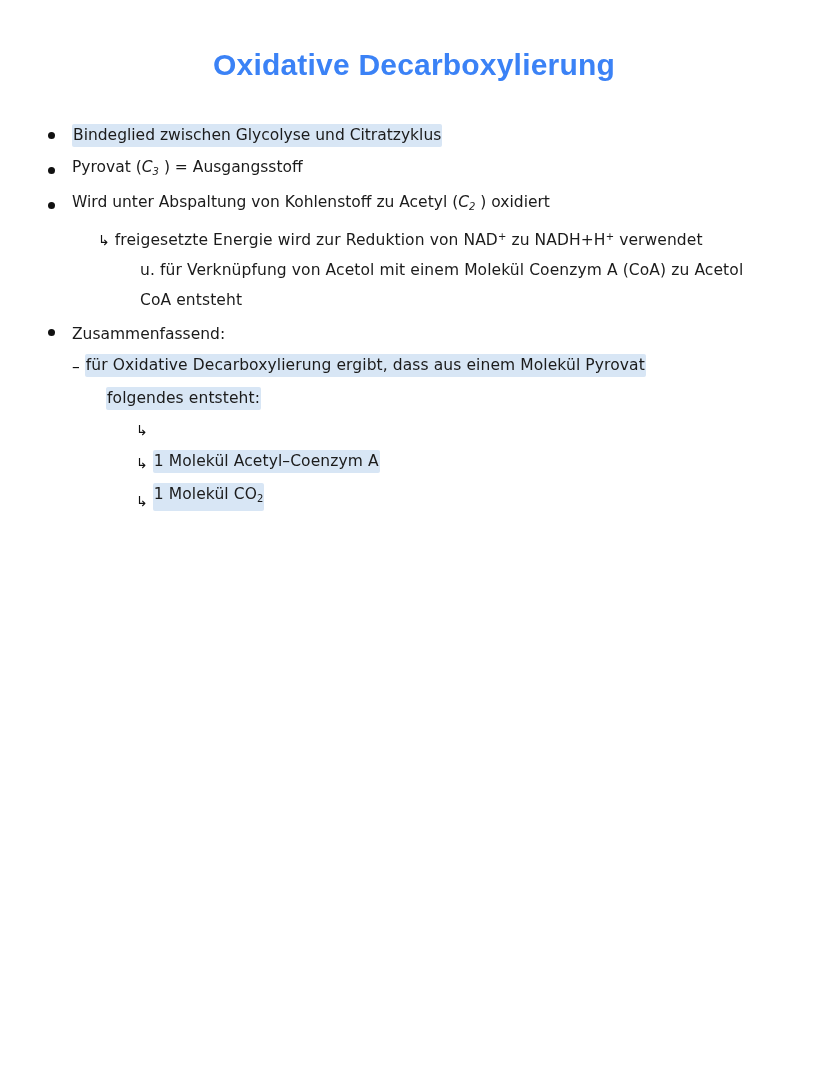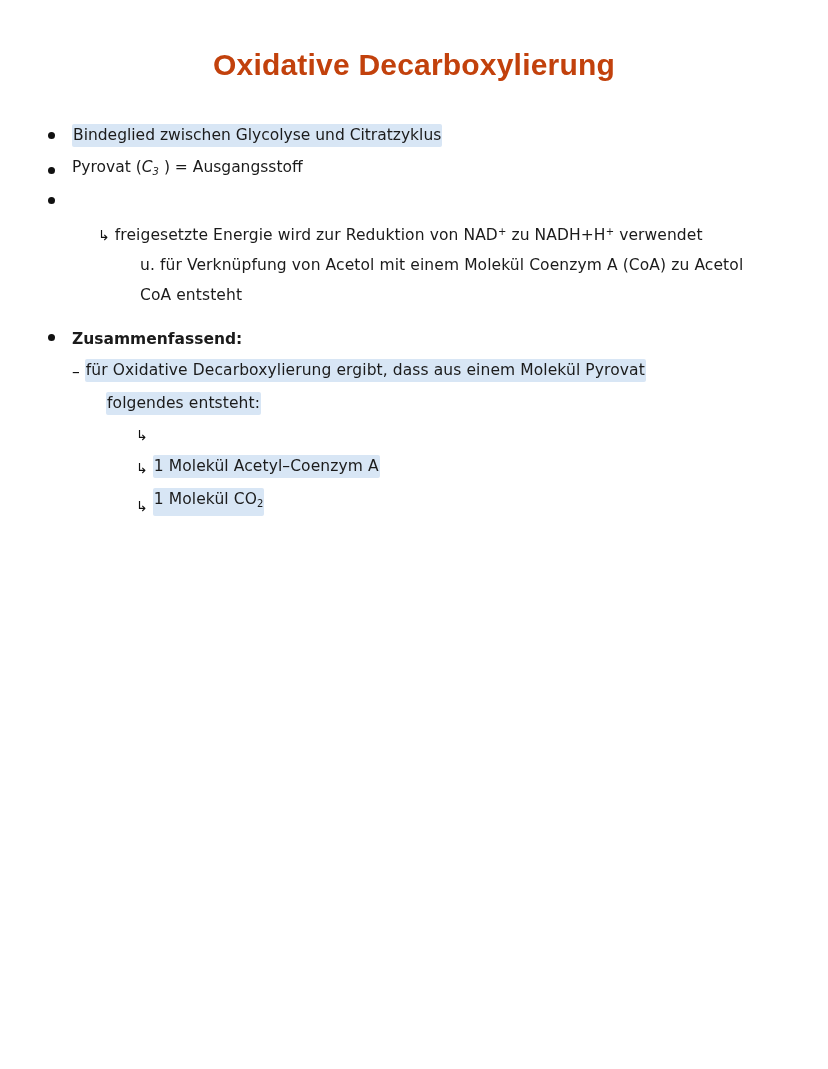--- a/index.html
+++ b/index.html
@@ -21,21 +21,21 @@
     box-sizing: border-box;
     padding: 40px 44px 0 44px;
     position: relative;
   }
   .doc-title {
     text-align: center;
     font-family: "Liberation Sans", sans-serif;
     font-weight: bold;
     font-size: 30px;
     letter-spacing: 0.2px;
-    color: #c2410c;
+    color: #3b82f6;
     margin: 8px 0 0 0;
     padding: 0;
   }
   .body-block {
     margin-top: 42px;
     font-size: 15.5px;
     line-height: 1.0;
     color: #1b1b1b;
   }
   .line {
@@ -115,36 +115,37 @@
       <span class="txt hl">Bindeglied zwischen Glycolyse und Citratzyklus</span>
     </div>
 
     <div class="line">
       <span class="bullet"><span class="bullet-dot"></span></span>
       <span class="txt">Pyrovat (<span class="ital">C<sub>3</sub></span> ) = Ausgangsstoff</span>
     </div>
 
     <div class="line">
       <span class="bullet"><span class="bullet-dot"></span></span>
+      <span class="txt">Wird unter Abspaltung von Kohlenstoff zu Acetyl (<span class="ital">C<sub>2</sub></span> ) oxidiert</span>
     </div>
 
     <div class="line ind2">
       <span class="arrow">↳</span>
       <span class="txt spaced">freigesetzte Energie wird zur Reduktion von NAD<sup>+</sup> zu NADH+H<sup>+</sup> verwendet</span>
     </div>
 
     <div class="line ind3">
       <span class="txt spaced">u. für Verknüpfung von Acetol mit einem Molekül Coenzym A (CoA) zu Acetol</span>
     </div>
 
     <div class="line ind3">
       <span class="txt spaced">CoA entsteht</span>
     </div>
 
-    <div class="line" style="margin-top:24px;font-weight:bold;">
+    <div class="line" style="margin-top:14px;">
       <span class="bullet"><span class="bullet-dot"></span></span>
       <span class="txt">Zusammenfassend:</span>
     </div>
 
     <div class="line ind1" style="margin-top:8px;">
       <span class="dash">–</span>
       <span class="txt hl spaced">für Oxidative Decarboxylierung ergibt, dass aus einem Molekül Pyrovat</span>
     </div>
 
     <div class="line ind1" style="margin-left:62px;">

